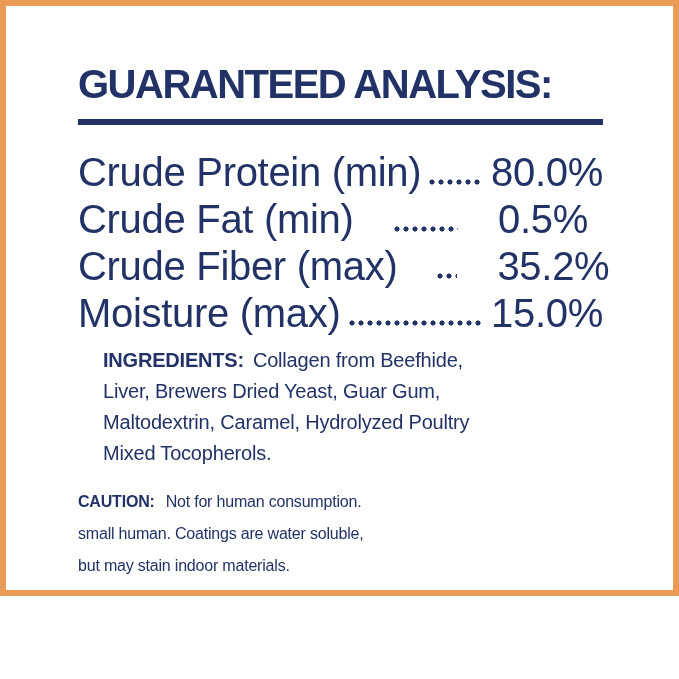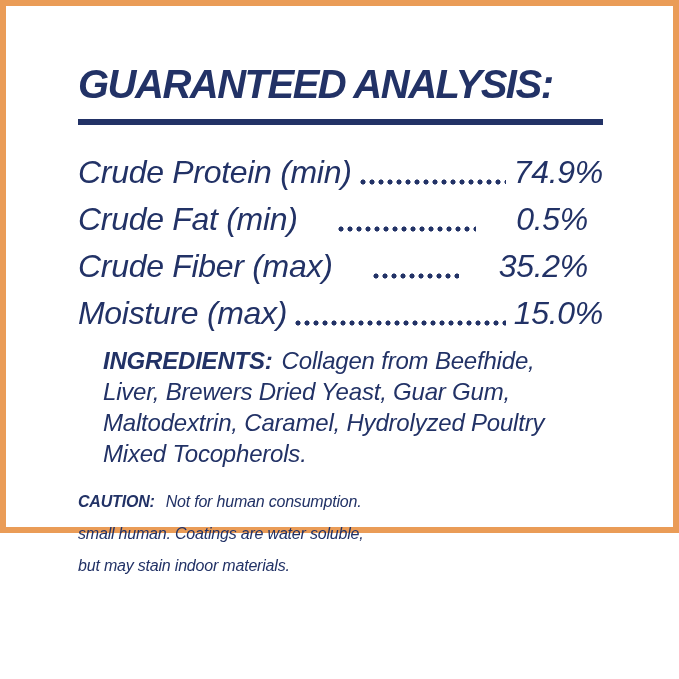--- a/index.html
+++ b/index.html
@@ -9,24 +9,23 @@
   }
   *{ margin:0; padding:0; box-sizing:border-box; }
   html,body{ background:#fff; }
   body{
     width:679px; height:679px;
     font-family:"Liberation Sans", sans-serif;
     color:var(--navy);
     overflow:hidden;
   }
   .label-frame{
-    width:679px; height:533px;
+    width:679px; height:596px;
     background:var(--bg);
     border:6px solid var(--orange);
-    font-style:italic;
   }
   .content{
     padding:58px 70px 0 72px;
   }
   
   .title{
     font-size:40px;
     font-weight:bold;
     letter-spacing:-1.5px;
     line-height:1.0;
@@ -38,21 +37,21 @@
     background:var(--navy);
     margin-top:15px;
     width:100%;
   }
   
   .rows{
     margin-top:24px;
   }
   .row{
     display:flex;
-    font-size:32px;
+    font-size:40px;
     line-height:47px;
     letter-spacing:-0.3px;
     white-space:nowrap;
   }
   .row:nth-child(2),
   .row:nth-child(3){
     padding-right:15px;
     gap:32px;
   }
   .row-label{ flex:0 0 auto; }
@@ -65,21 +64,21 @@
     background-image:radial-gradient(circle at 3px 3px, var(--navy) 2.2px, transparent 2.9px);
     background-size:9px 6px;
     background-repeat:repeat-x;
     background-position:left bottom;
     min-width:20px;
   }
   
   .ingredients{
     margin-top:8px;
     margin-left:25px;
-    font-size:24px;
+    font-size:20px;
     line-height:31px;
     letter-spacing:-0.2px;
   }
   .ingredients .line{ white-space:nowrap; }
   .inline-label{
     font-weight:bold;
     margin-right:9px;
   }
   
   .caution{
@@ -97,21 +96,21 @@
 <div class="label-frame">
   <div class="content">
 
     <div class="title">GUARANTEED ANALYSIS:</div>
     <div class="title-underline"></div>
 
     <div class="rows">
       <div class="row">
         <span class="row-label">Crude Protein (min)</span>
         <span class="leader"></span>
-        <span class="row-value">74.9%</span>
+        <span class="row-value">80.0%</span>
       </div>
       <div class="row">
         <span class="row-label">Crude Fat (min)</span>
         <span class="leader"></span>
         <span class="row-value">0.5%</span>
       </div>
       <div class="row">
         <span class="row-label">Crude Fiber (max)</span>
         <span class="leader"></span>
         <span class="row-value">35.2%</span>

